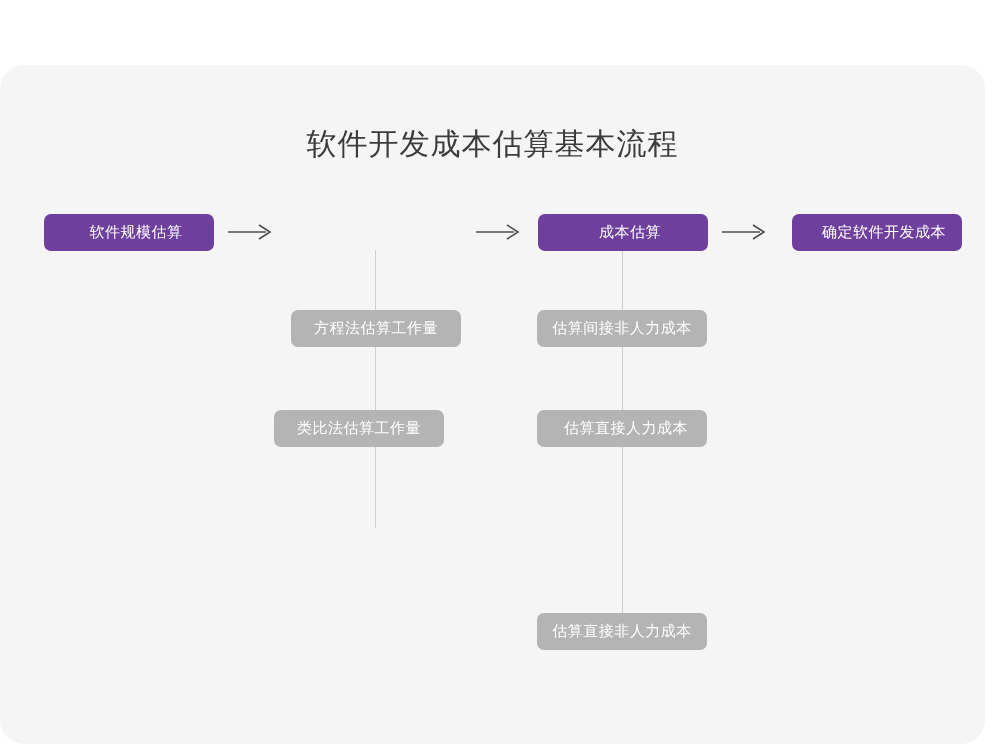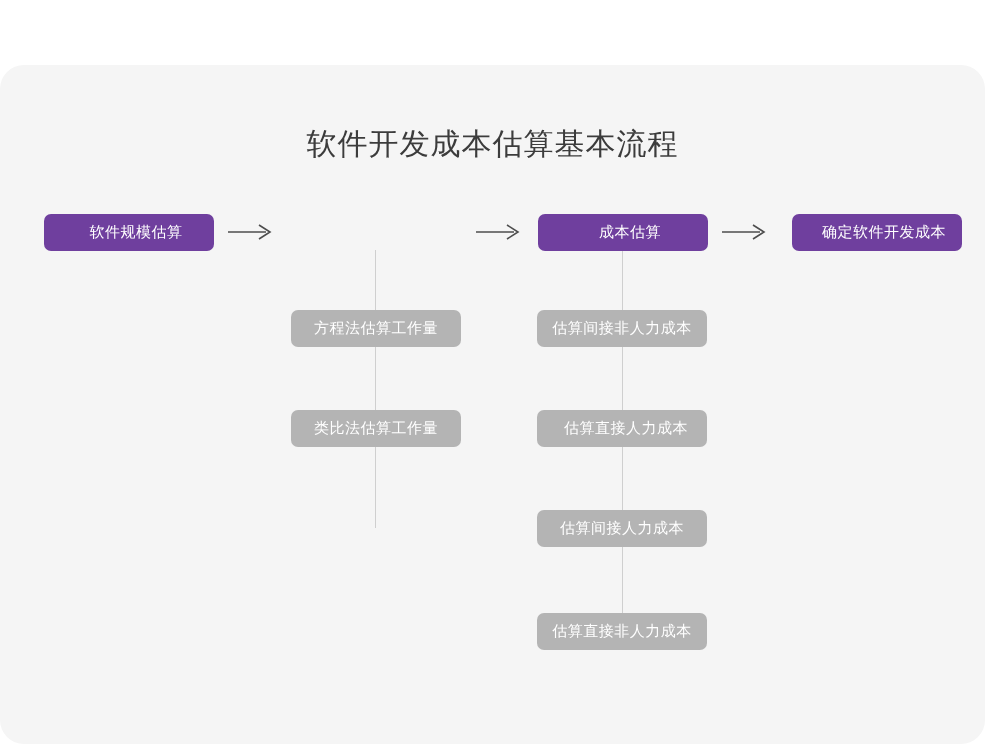--- a/index.html
+++ b/index.html
@@ -114,30 +114,27 @@
   <div class="arrow" style="left:722px; top:188px;">
     <svg width="46" height="24" viewBox="0 0 46 24">
       <line x1="0" y1="12" x2="38" y2="12" stroke="#4d4d4d" stroke-width="1.4"></line>
       <polyline points="31,5 42,12 31,19" fill="none" stroke="#4d4d4d" stroke-width="1.6"></polyline>
     </svg>
   </div>
 
   <div class="node secondary" style="left:291px; top:278px;">
     <span>方程法估算工作量</span>
   </div>
-  <div class="node secondary" style="left:291px; top:378px;">
+  <div class="node secondary" style="left:274px; top:378px;">
     <span>类比法估算工作量</span>
   </div>
 
   <div class="node secondary" style="left:537px; top:278px;">
     <span>估算间接非人力成本</span>
   </div>
   <div class="node secondary" style="left:537px; top:378px;padding-left:8px;">
     <span>估算直接人力成本</span>
   </div>
-  <div class="node secondary" style="left:537px; top:478px;">
-    <span>估算间接人力成本</span>
-  </div>
   <div class="node secondary" style="left:537px; top:581px;">
     <span>估算直接非人力成本</span>
   </div>
 
 </div>
 
 </body></html>

